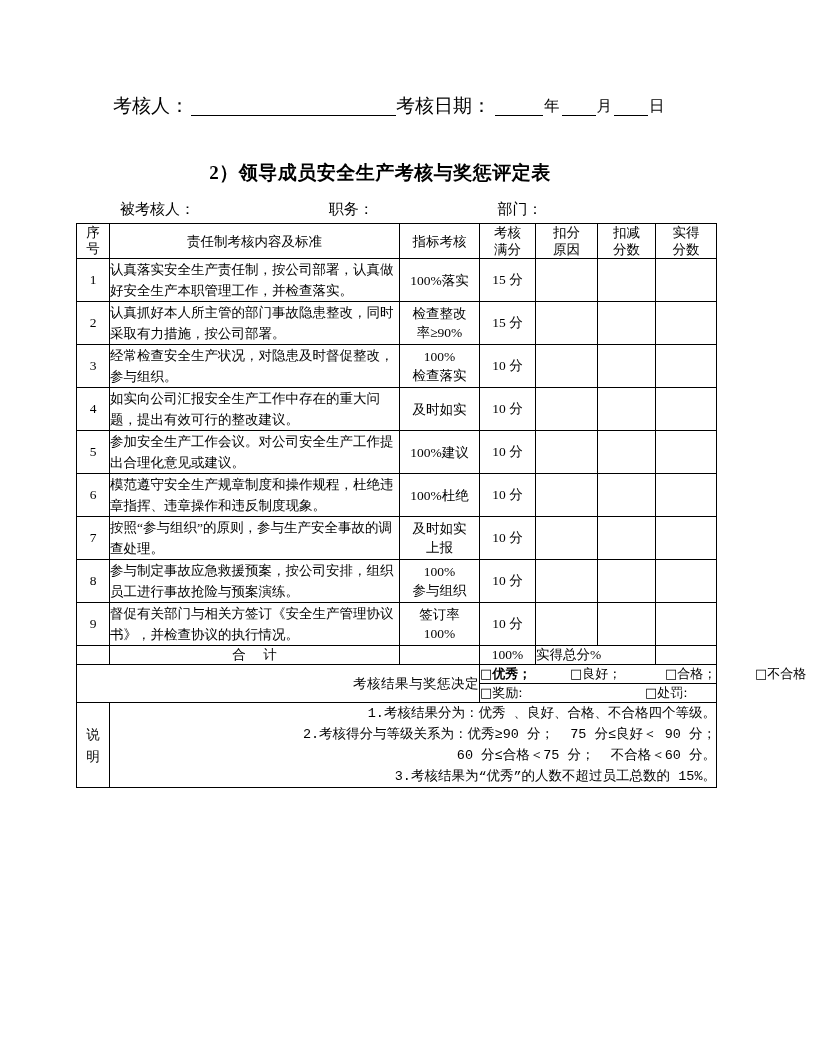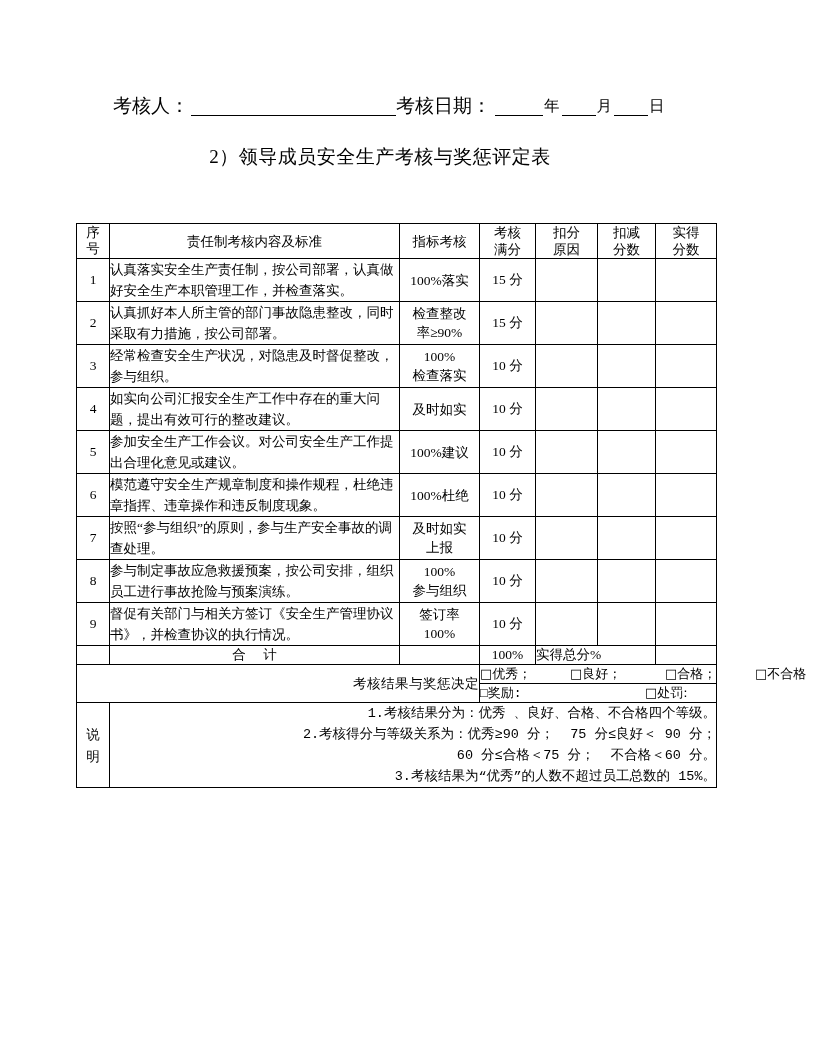--- a/index.html
+++ b/index.html
@@ -43,25 +43,25 @@
   .rule-name  { width: 205px; margin-left: 2px; }
   .rule-year  { width: 48px;  margin-left: 4px; }
   .rule-month { width: 34px;  margin-left: 1px; }
   .rule-day   { width: 34px;  margin-left: 1px; }
   .unit { padding: 0 1px; }
 
   
   .doc-title {
     position: absolute;
     left: 0;
-    top: 144px;
+    top: 160px;
     width: 760px;
     text-align: center;
     font-size: 19px;
-    font-weight: normal;
+    font-weight: bold;
     letter-spacing: 0.5px;
   }
 
   
   .subject-row {
     position: absolute;
     left: 120px;
     top: 200px;
     width: 600px;
     font-size: 15px;
@@ -143,30 +143,30 @@
     text-align: right;
     font-size: 14.5px;
     letter-spacing: 0.5px;
   }
   td.grades {
     padding: 5px 8px;
     font-size: 14px;
     white-space: nowrap;
   }
   td.grades .gopt { display: inline-block; }
-  td.grades .g1 { width: 90px; }
+  td.grades .g1 { width: 90px; font-weight: bold; }
   td.grades .g2 { width: 95px; }
   td.grades .g3 { width: 90px; }
   td.rewards {
     padding: 5px 8px;
     font-size: 14px;
     white-space: nowrap;
   }
   td.rewards .ropt { display: inline-block; }
-  td.rewards .r1 { width: 165px; font-family: Liberation Mono, monospace; }
+  td.rewards .r1 { width: 165px; }
   .cb { font-family: "DejaVu Sans", sans-serif; font-size: 13px; }
 
   
   td.notes-label {
     text-align: center;
     font-size: 14px;
     line-height: 22px;
     font-family: "DejaVu Sans", sans-serif;
     font-weight: bold;
   }
@@ -193,20 +193,25 @@
     <span class="rule rule-year"></span>
     <span class="unit">年</span>
     <span class="rule rule-month"></span>
     <span class="unit">月</span>
     <span class="rule rule-day"></span>
     <span class="unit">日</span>
   </div>
 
   <div class="doc-title">2）领导成员安全生产考核与奖惩评定表</div>
 
+  <div class="subject-row">
+    <span class="sr-1">被考核人：</span>
+    <span class="sr-2">职务：</span>
+    <span class="sr-3">部门：</span>
+  </div>
 
   <table class="grid">
     <colgroup>
       <col class="c-no">
         <col class="c-item">
         <col class="c-target">
         <col class="c-full">
       <col class="c-reason">
         <col class="c-deduct">
         <col class="c-actual">

